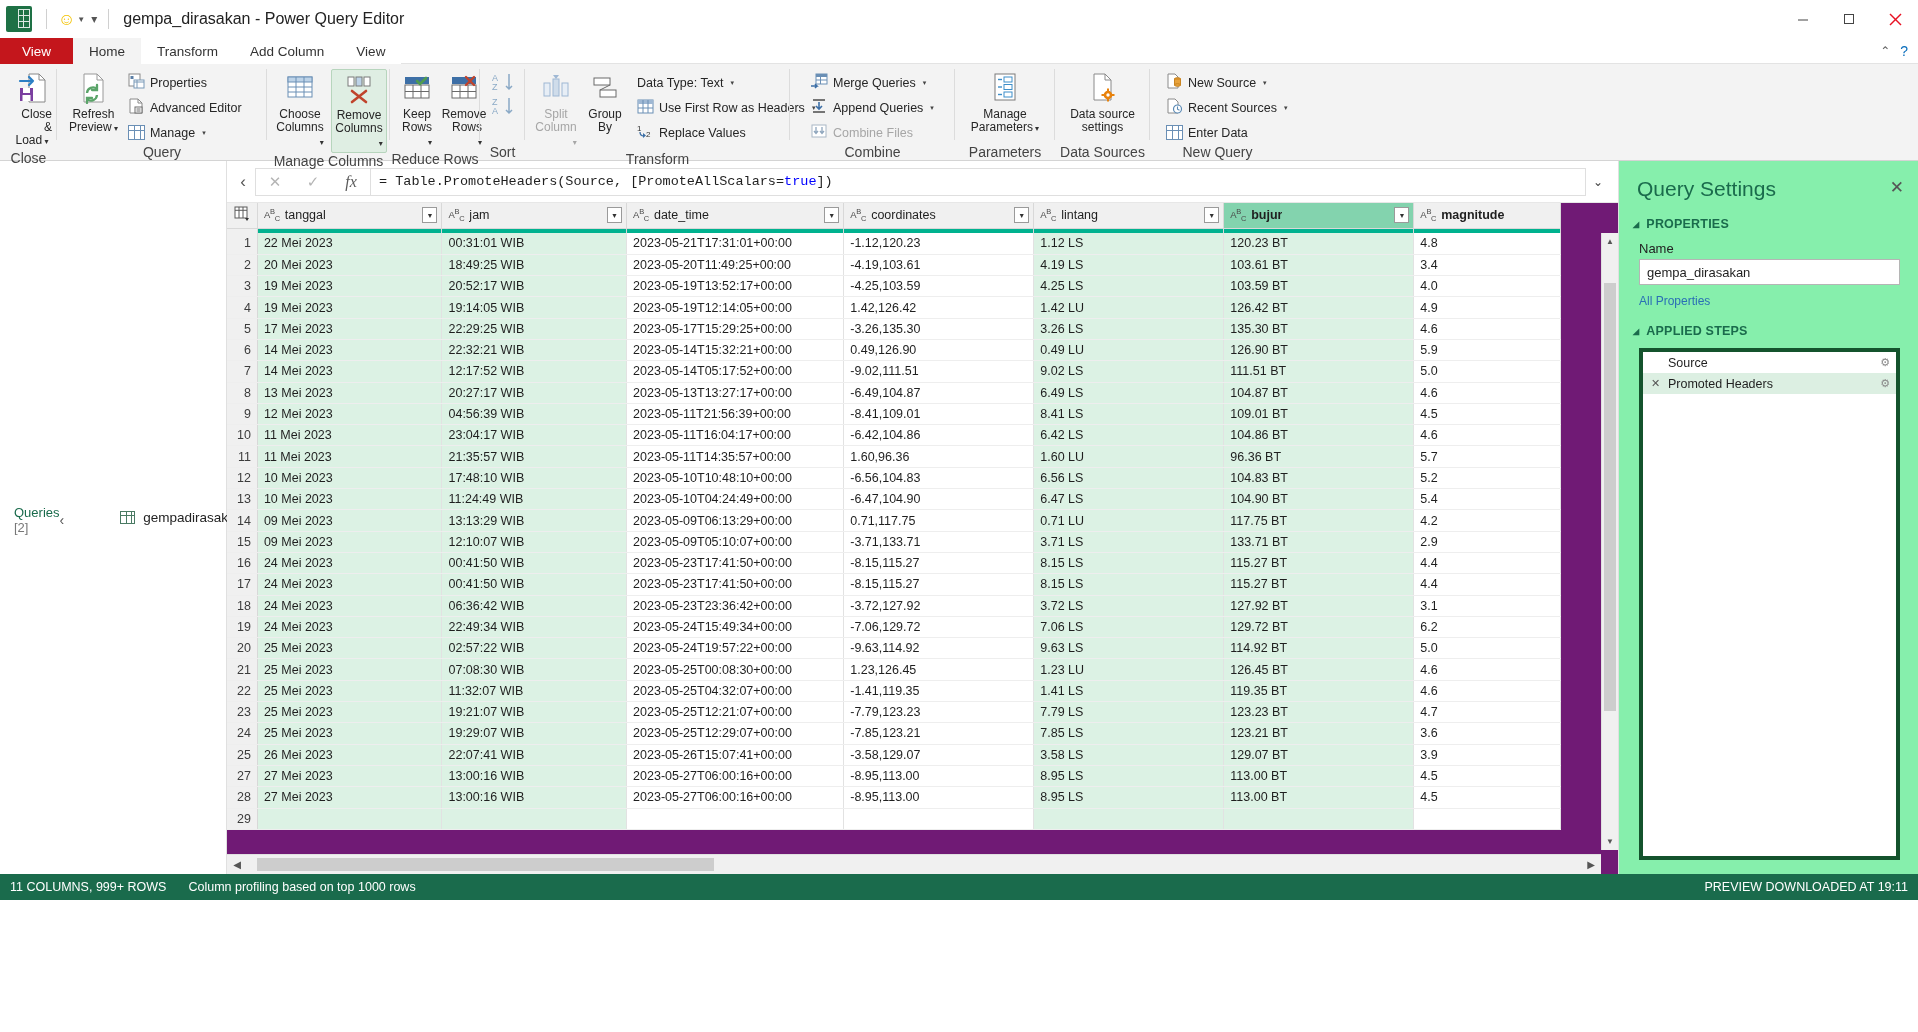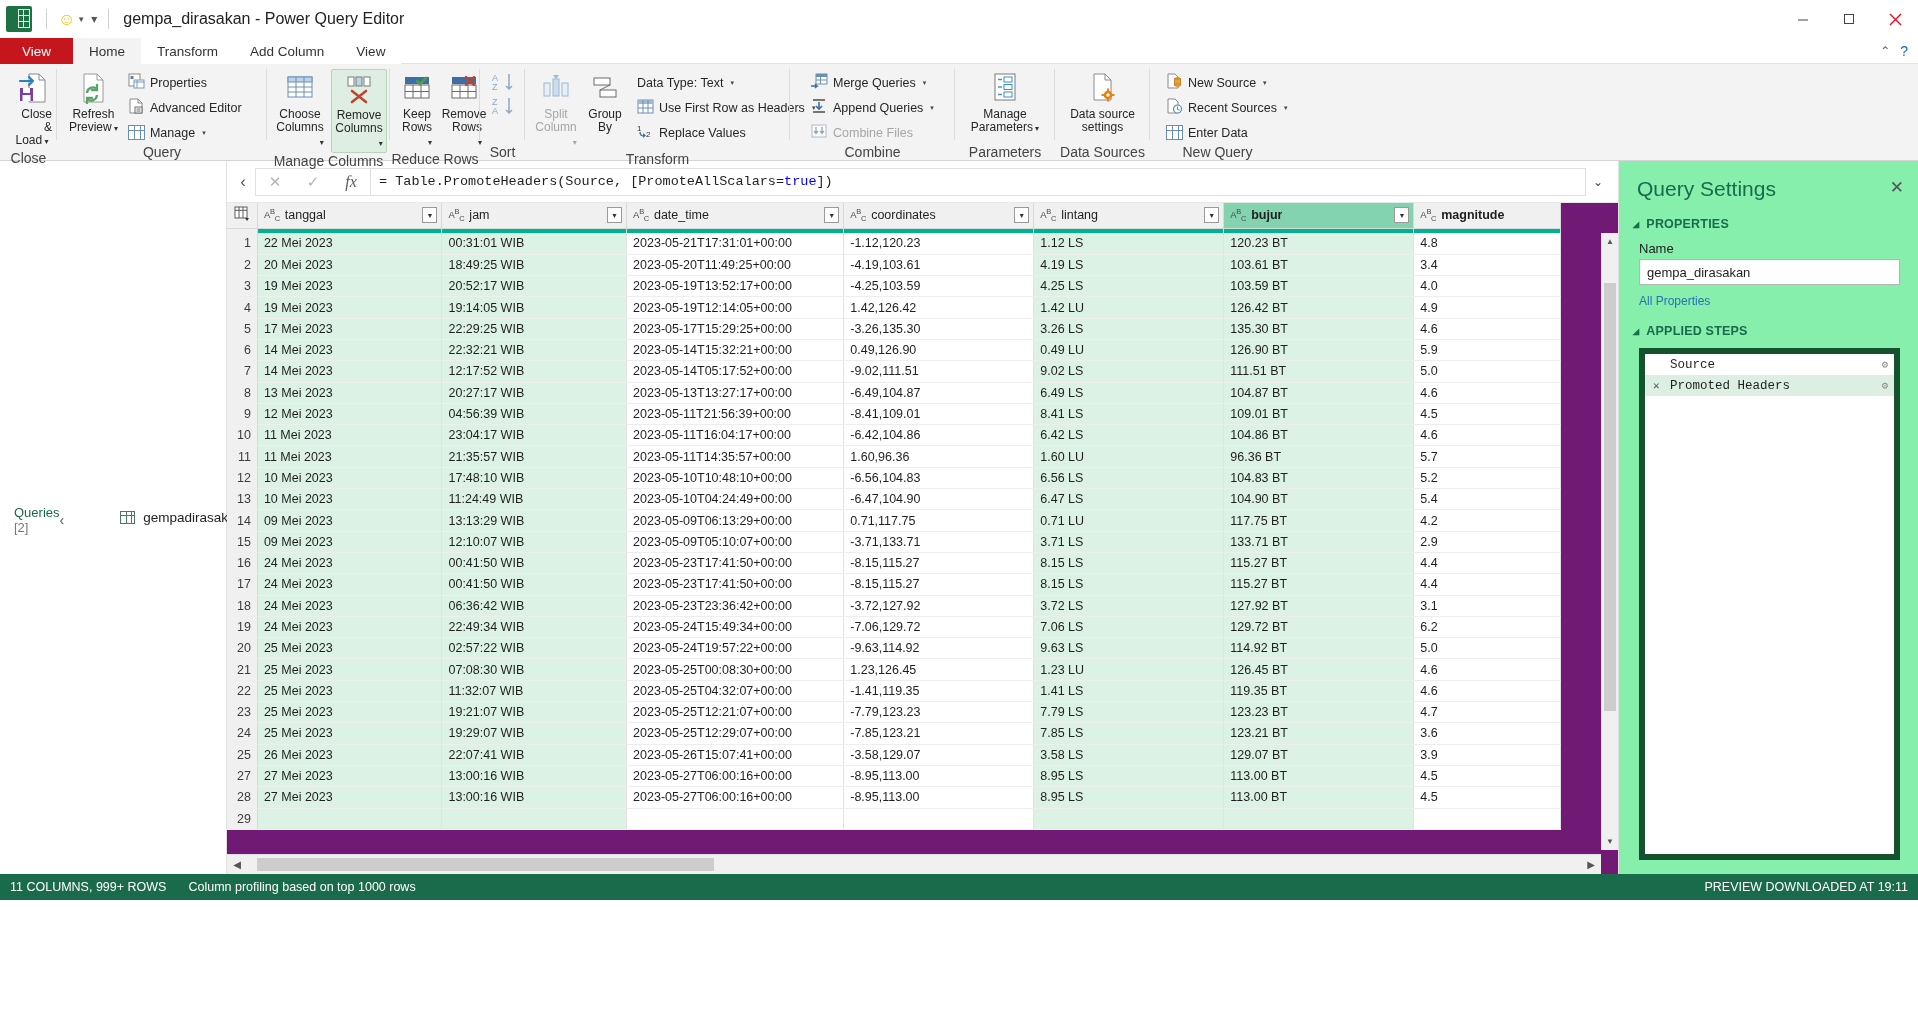--- a/index.html
+++ b/index.html
@@ -196,22 +196,22 @@
       padding: 16px 14px 10px 18px; }
   .qs-title { font-size: 21px; color: #1a6b4c; }
   .qs-close { font-size: 17px; color: #555; }
   .sect-hdr { display: flex; align-items: center; gap: 7px; padding: 6px 14px 6px 14px;
       font-size: 12.5px; font-weight: bold; color: #1a6b4c; letter-spacing: .2px; }
   .tri { font-size: 8px; color: #1a6b4c; }
   .qs-label { padding: 4px 18px 3px 20px; font-size: 13px; color: #222; }
   .qs-input { margin: 0 18px 0 20px; height: 26px; border: 1px solid #b5b5b5; background: #fff;
       display: flex; align-items: center; padding: 0 7px; font-size: 13px; color: #1f1f1f; }
   .qs-link { padding: 9px 18px 10px 20px; font-size: 12px; color: #2a6fb5; }
-  .steps-box { margin: 4px 18px 0 20px; border: 6px solid #14532d; flex: 1; background: #fff;
-      display: flex; flex-direction: column; font-family: Liberation Mono, monospace; }
+  .steps-box { margin: 4px 18px 0 20px; border: 4px solid #14532d; flex: 1; background: #fff;
+      display: flex; flex-direction: column; }
   .step { display: flex; align-items: center; gap: 6px; height: 21px; padding: 0 6px 0 8px;
       font-size: 12.5px; color: #1f1f1f; }
   .step.active { background: #dcefe2; }
   .step .sx { font-size: 11px; color: #555; width: 11px; }
   .step .slabel { flex: 1; }
   .step .gear { color: #8a8a8a; font-size: 11px; }
 
   
   .statusbar {
     height: 26px; background: #1a6b4c; color: #fff; display: flex; align-items: center;

